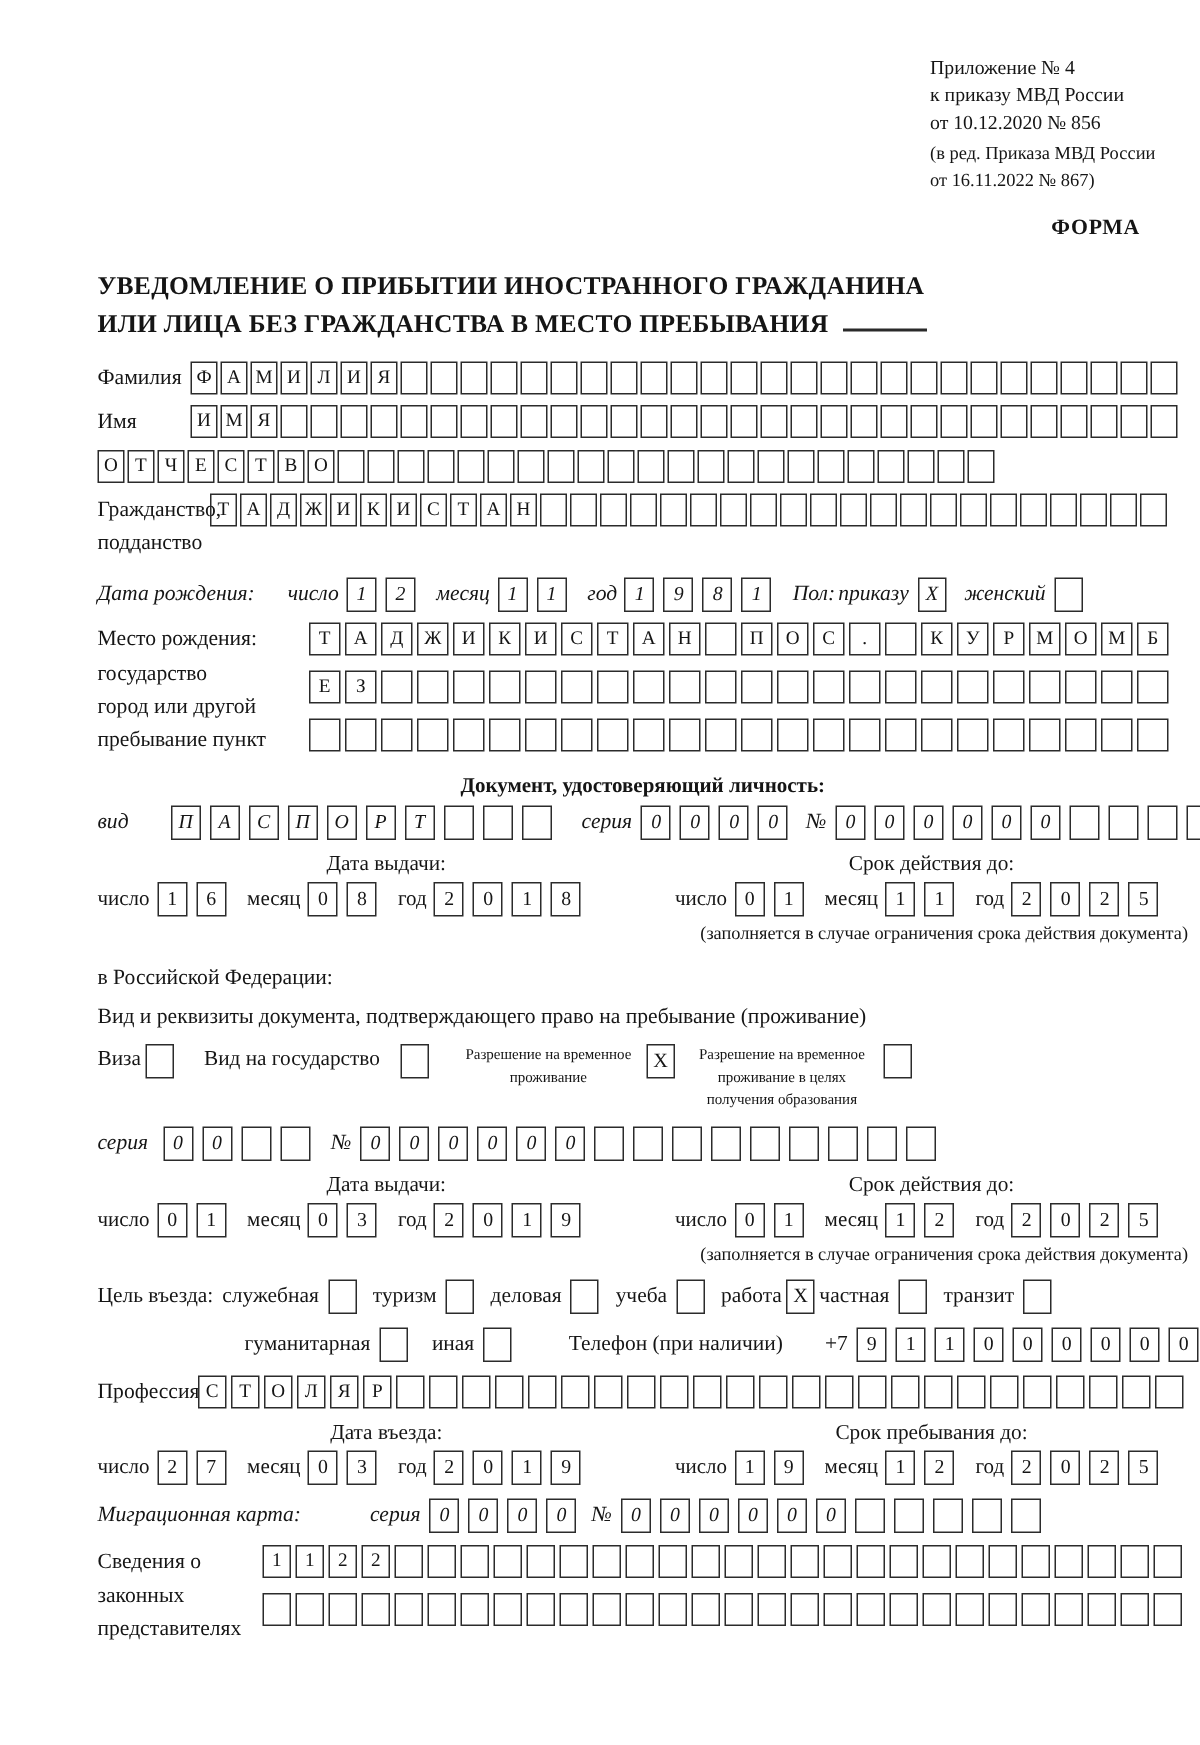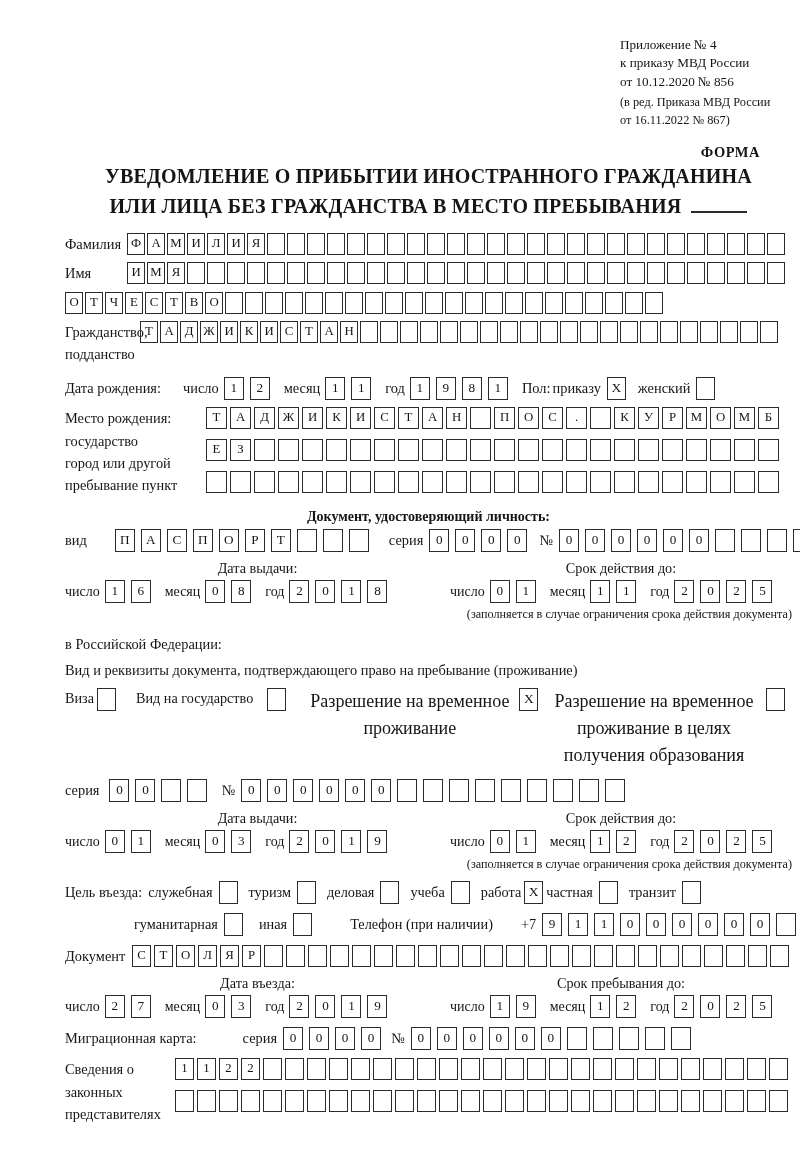--- a/index.html
+++ b/index.html
@@ -10,21 +10,21 @@
     font-size:14px;
     overflow:hidden;
   }
   .page{padding:36px 8px 0 65px;position:relative;width:727px;}
 
   
   .appendix{margin-left:555px;width:210px;font-size:13.2px;line-height:1.4;}
   .appendix .rev{font-size:12.3px;margin-top:3px;line-height:1.4;}
   .forma{font-weight:bold;text-align:right;padding-right:32px;margin-top:15px;font-size:14.5px;letter-spacing:.5px;}
 
-  .title{font-weight:bold;text-align:center;font-size:20px;line-height:1.5;margin-top:0;letter-spacing:.2px;}
+  .title{font-weight:bold;font-size:17px;line-height:1.5;margin-top:17px;letter-spacing:.2px;}
   .blank-line{display:inline-block;width:56px;border-bottom:2.2px solid #2a2a2a;margin-left:10px;height:12px;}
 
   .section-heading{font-weight:bold;font-size:14.1px;margin-top:27px;letter-spacing:.4px;word-spacing:1.5px;}
 
   
   .frow{display:flex;align-items:flex-start;margin-top:7px;}
   .flabel{flex-shrink:0;font-size:14.4px;line-height:1.55;}
   .w62{width:62px;} .w105{width:105px;} .w75{width:75px;} .w140{width:141px;} .w67{width:67px;} .w110{width:110px;}
   .sub{font-size:13.8px;}
 
@@ -39,45 +39,45 @@
   .c30 .cell{width:19px;margin-right:3px;}
   .dcells .cell{width:20px;height:23px;margin-right:6px;line-height:20px;font-size:13.2px;}
 
   .checkbox{
     box-sizing:border-box;display:inline-block;flex-shrink:0;
     width:19px;height:23px;border:1.6px solid #2b2b2b;
     text-align:center;line-height:20px;font-size:13.5px;
     margin-left:6px;vertical-align:middle;
   }
 
-  .inline-row{align-items:center;}
+  .inline-row{align-items:center;font-style:italic;}
   .inline-row .lbl{margin-right:6px;white-space:nowrap;font-size:14.4px;}
   .dg{display:flex;align-items:center;margin-right:8px;}
   .dg .lbl{margin-right:5px;}
 
   .doc-heading{font-weight:bold;text-align:center;font-size:14px;margin-top:6px;}
 
   .twocol{display:flex;margin-top:8px;}
   .col-left{width:385px;flex-shrink:0;}
   .col-right{flex:1;}
   .cent{text-align:center;font-size:14.2px;}
   .daterow{display:flex;align-items:center;margin-top:3px;}
   .note{font-size:12.2px;white-space:nowrap;text-align:right;margin-top:4px;margin-left:-90px;}
 
   .intro{margin-top:10px;font-size:14.4px;line-height:1.8;}
 
   .options-row{display:flex;align-items:flex-start;margin-top:4px;}
   .opt{display:flex;align-items:flex-start;margin-right:14px;}
   .opt .optlabel{font-size:14.2px;line-height:1.5;}
-  .optlines{text-align:center;font-size:18px;line-height:1.5;}
+  .optlines{text-align:center;font-size:10px;line-height:1.5;}
 
   .purpose-row{display:flex;align-items:center;margin-top:9px;flex-wrap:nowrap;}
   .purpose-row .plabel{white-space:nowrap;font-size:14.3px;}
   .pgap{margin-left:11px;}
-  .indent90{margin-left:69px;}
+  .indent90{margin-left:98px;}
 
   .reps{margin-top:8px;}
   .reprows .cells{margin-bottom:10px;}
   .mt12{margin-top:12px;}
 </style>
 </head>
 <body>
 
 <div class="page">
 
@@ -626,21 +626,21 @@
         <span class="cell">0</span>
         <span class="cell">0</span>
         <span class="cell">0</span>
         <span class="cell">0</span>
         <span class="cell">0</span>
         <span class="cell"></span>
       </span>
   </div>
 
   <div class="frow" style="margin-top:9px;">
-    <div class="flabel w67">Документ</div>
+    <div class="flabel w67">Профессия</div>
     <div class="cells c30">
         <span class="cell">С</span>
         <span class="cell">Т</span>
         <span class="cell">О</span>
         <span class="cell">Л</span>
         <span class="cell">Я</span>
         <span class="cell">Р</span>
         <span class="cell"></span>
         <span class="cell"></span>
         <span class="cell"></span>

